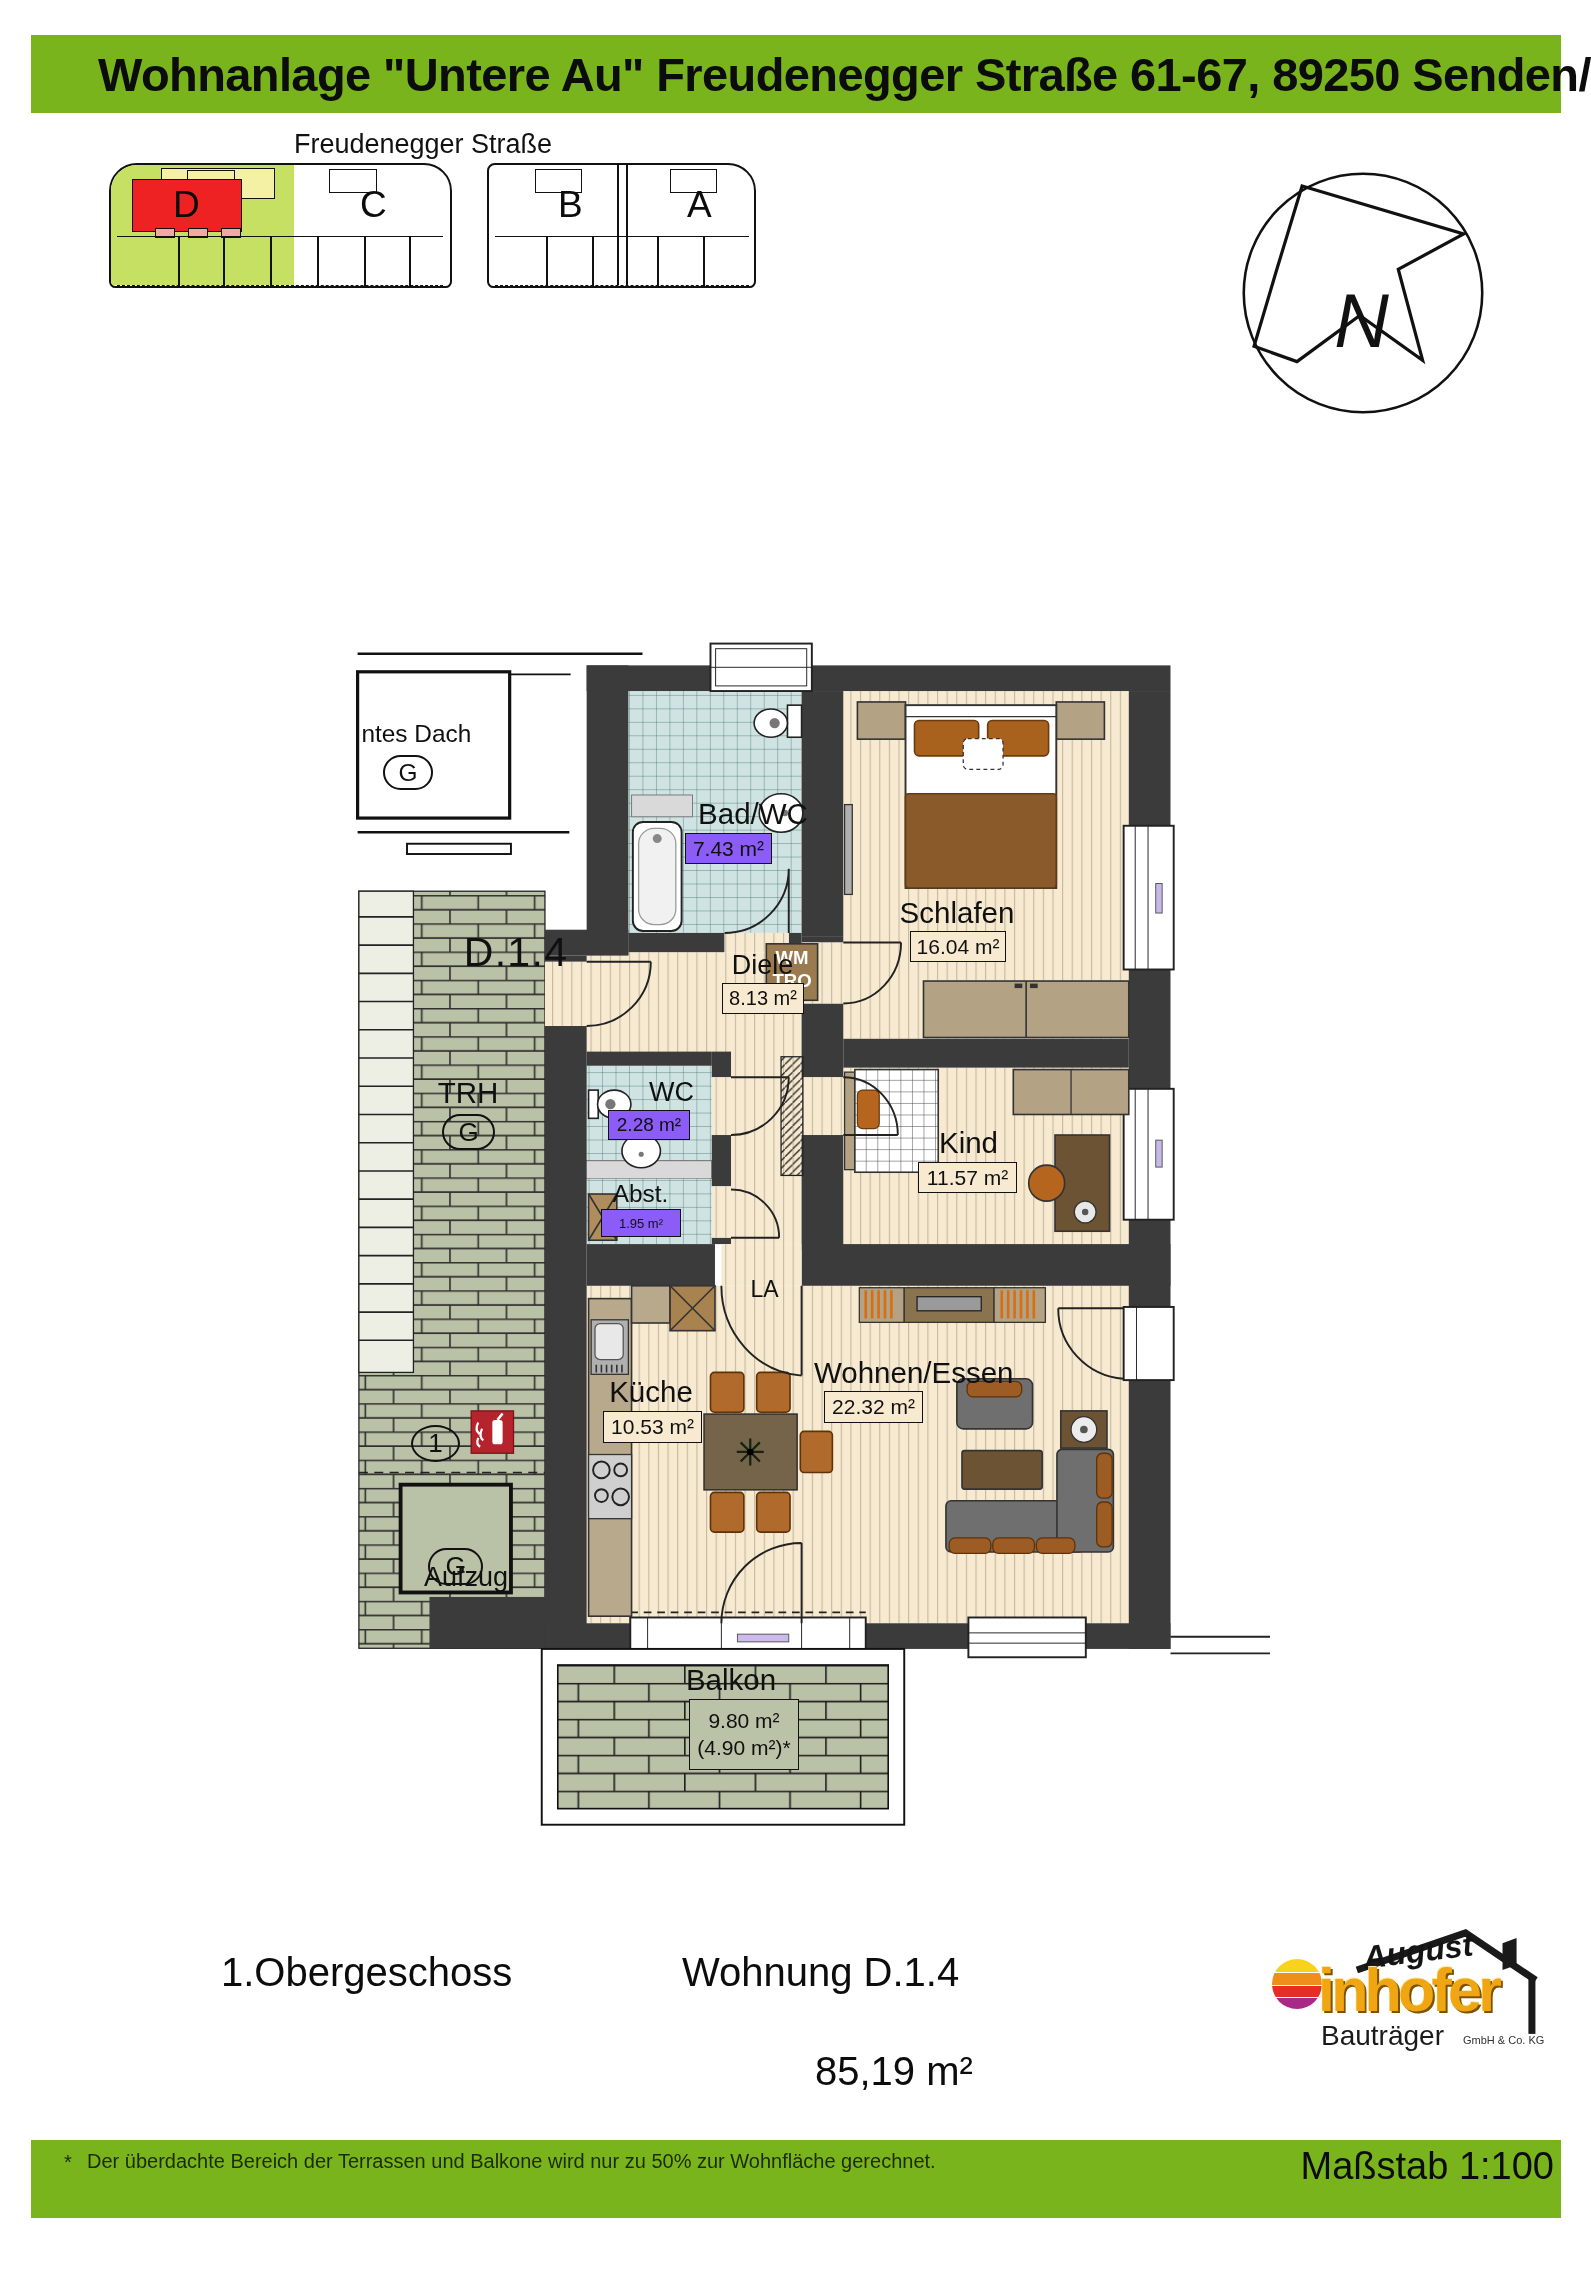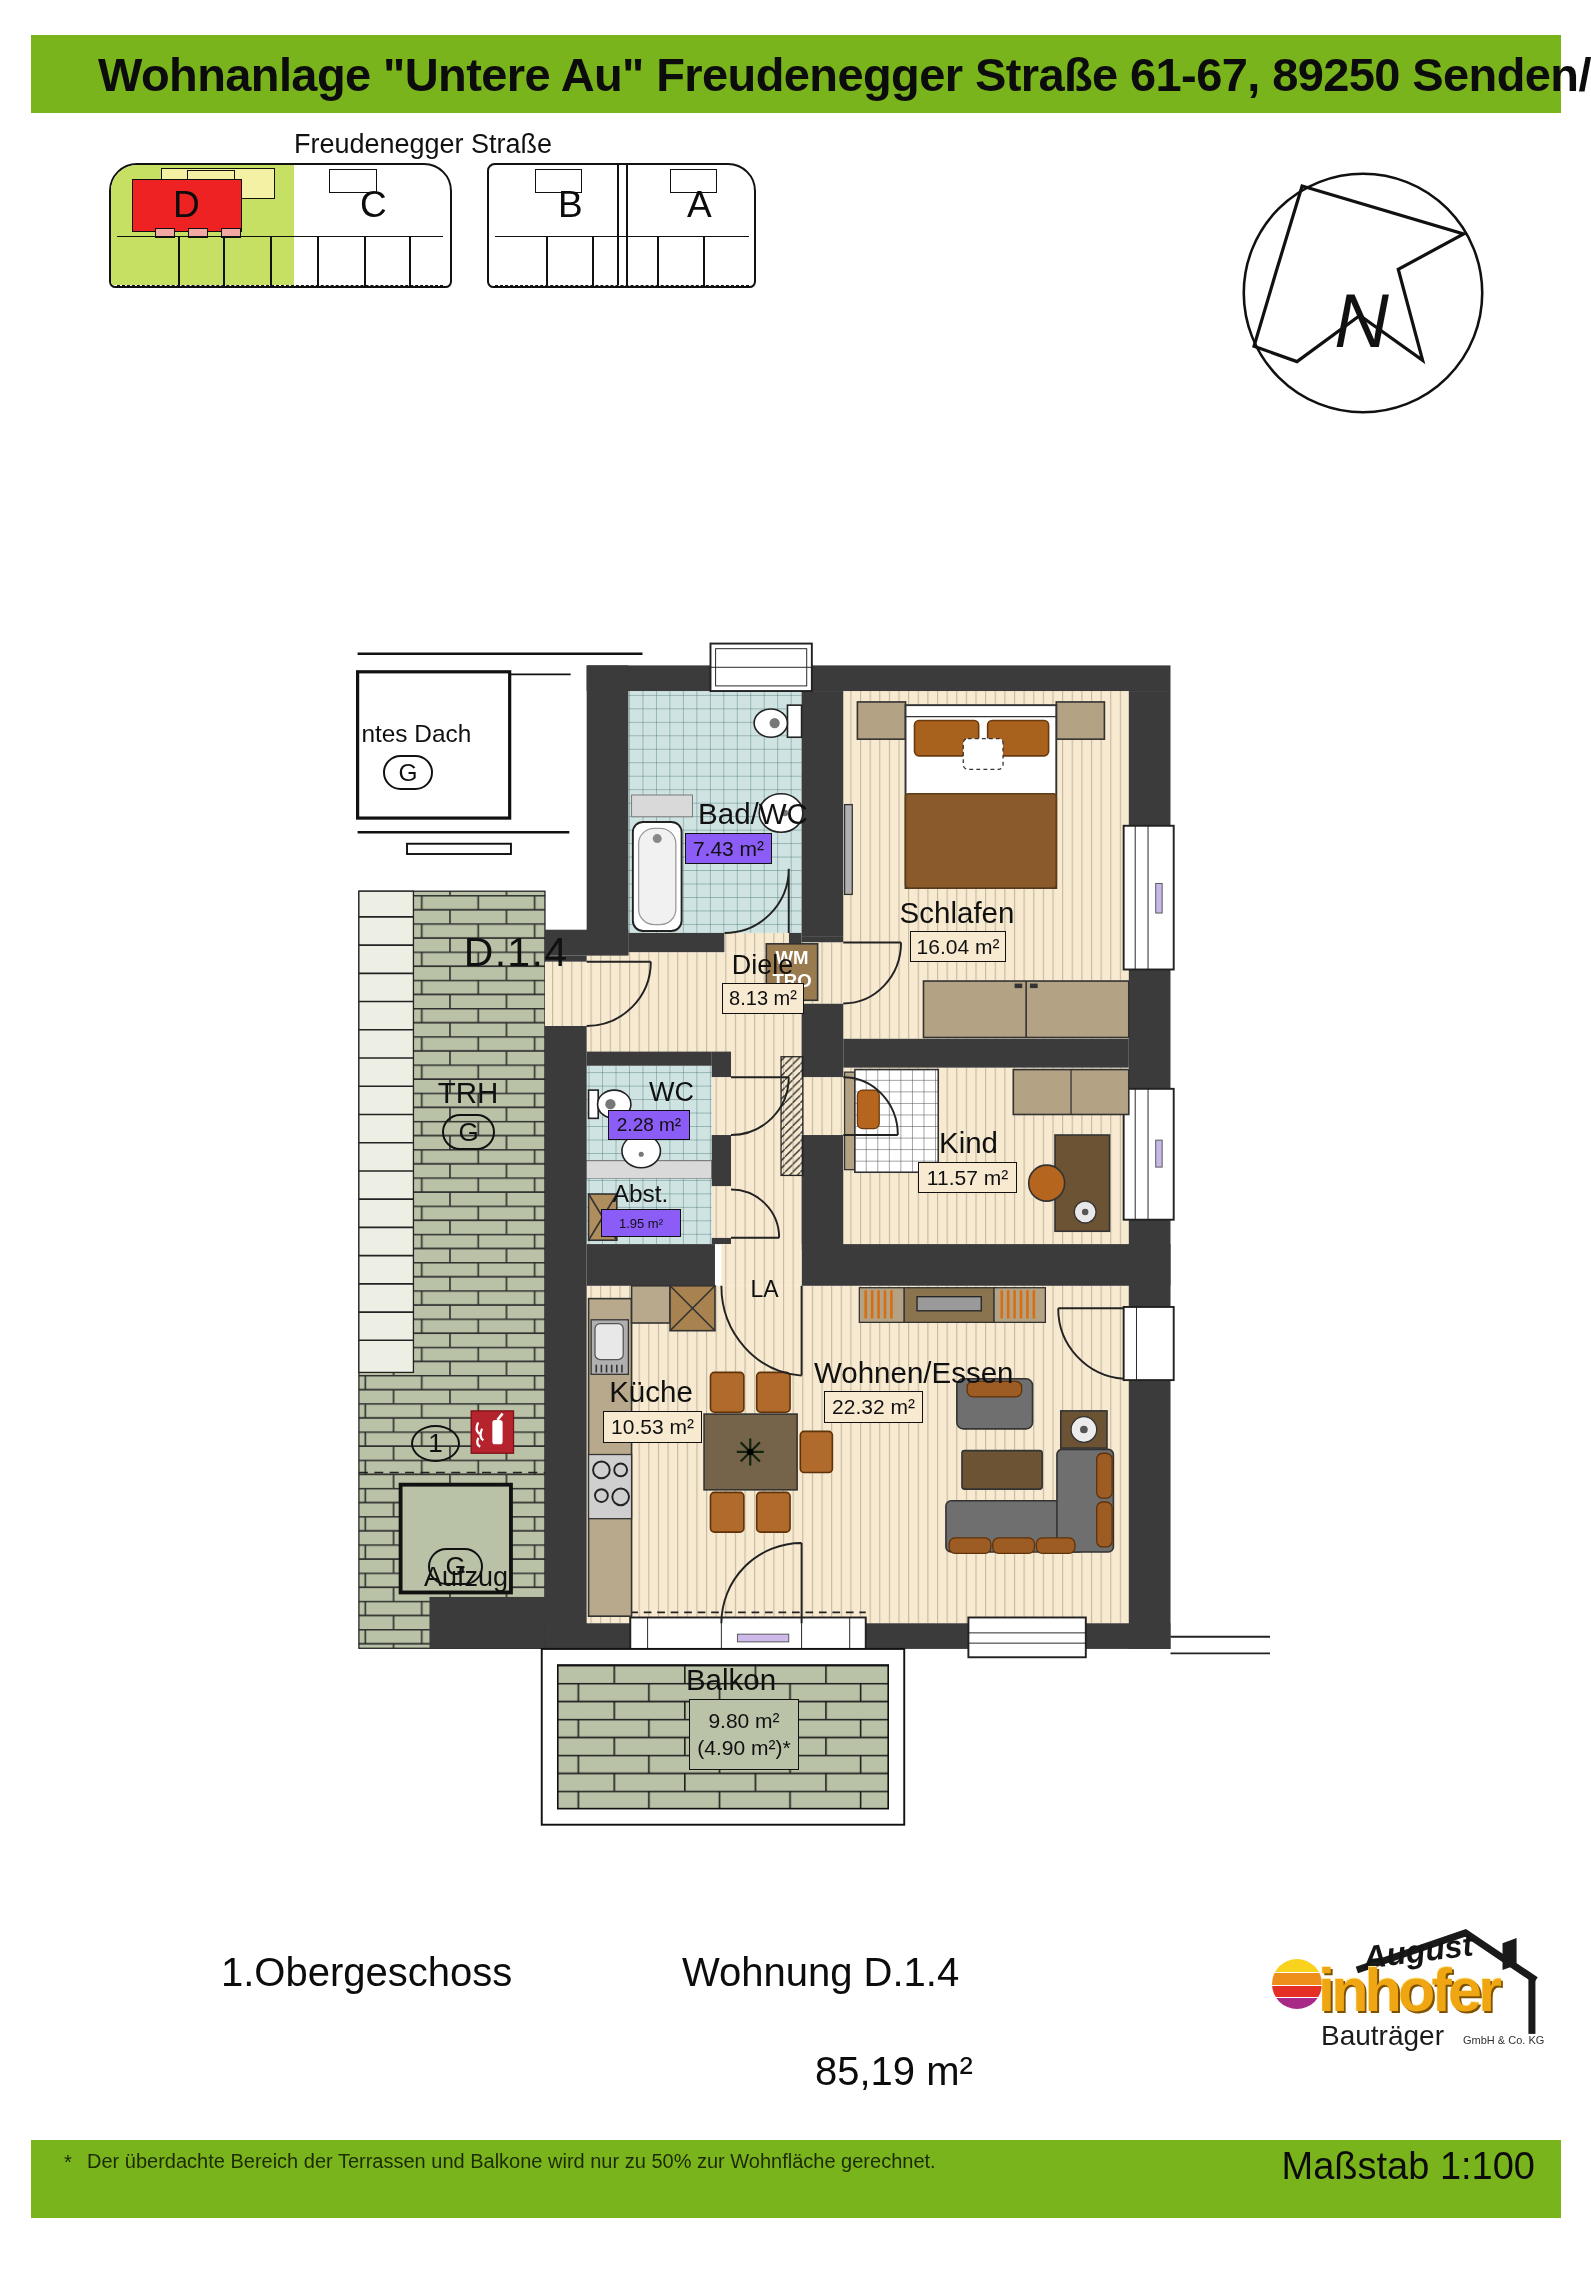--- a/index.html
+++ b/index.html
@@ -4,21 +4,21 @@
 <style>
   html,body{margin:0;padding:0;background:#888;}
   #page{position:relative;width:1591px;height:2295px;background:#fff;font-family:"Liberation Sans",sans-serif;overflow:hidden;}
   .abs{position:absolute;}
   
   #header-bar{left:31px;top:35px;width:1530px;height:78px;background:#7ab41d;display:flex;align-items:center;}
   #header-bar .title{font-size:47px;font-weight:bold;color:#0c0c0c;padding-left:67px;white-space:nowrap;letter-spacing:-0.6px;}
   #footer-bar{left:31px;top:2140px;width:1530px;height:78px;background:#7ab41d;}
   .footnote{position:absolute;left:56px;top:7.7px;color:#1c2b00;font-size:20px;line-height:26px;}
   .footnote .ast{position:absolute;left:-23px;top:1.3px;}
-  #scale-label{position:absolute;right:26px;top:5.1px;font-size:38px;color:#0c0c0c;}
+  #scale-label{position:absolute;right:7px;top:5.1px;font-size:38px;color:#0c0c0c;}
   
   #site-plan{left:109px;top:128px;width:648px;height:167px;}
   #street-label{left:176px;top:1.3px;width:276px;text-align:center;font-size:27px;color:#111;}
   .block{position:absolute;background:#fff;border:2.6px solid #111;box-sizing:border-box;overflow:hidden;}
   #block-dc{left:0px;top:35px;width:343px;height:125px;border-radius:28px 28px 6.4px 6.4px;}
   #block-ba{left:378px;top:35px;width:269px;height:125px;border-radius:7.7px 28px 6.4px 6.4px;}
   .bldg-letter{position:absolute;font-size:37px;color:#0c0c0c;}
   .notch{position:absolute;border:1.9px solid #111;background:#fff;}
   .balc-row{position:absolute;border-top:1.9px solid #111;border-bottom:1.9px dashed #111;box-sizing:border-box;}
   .vline{position:absolute;width:1.9px;background:#111;}

